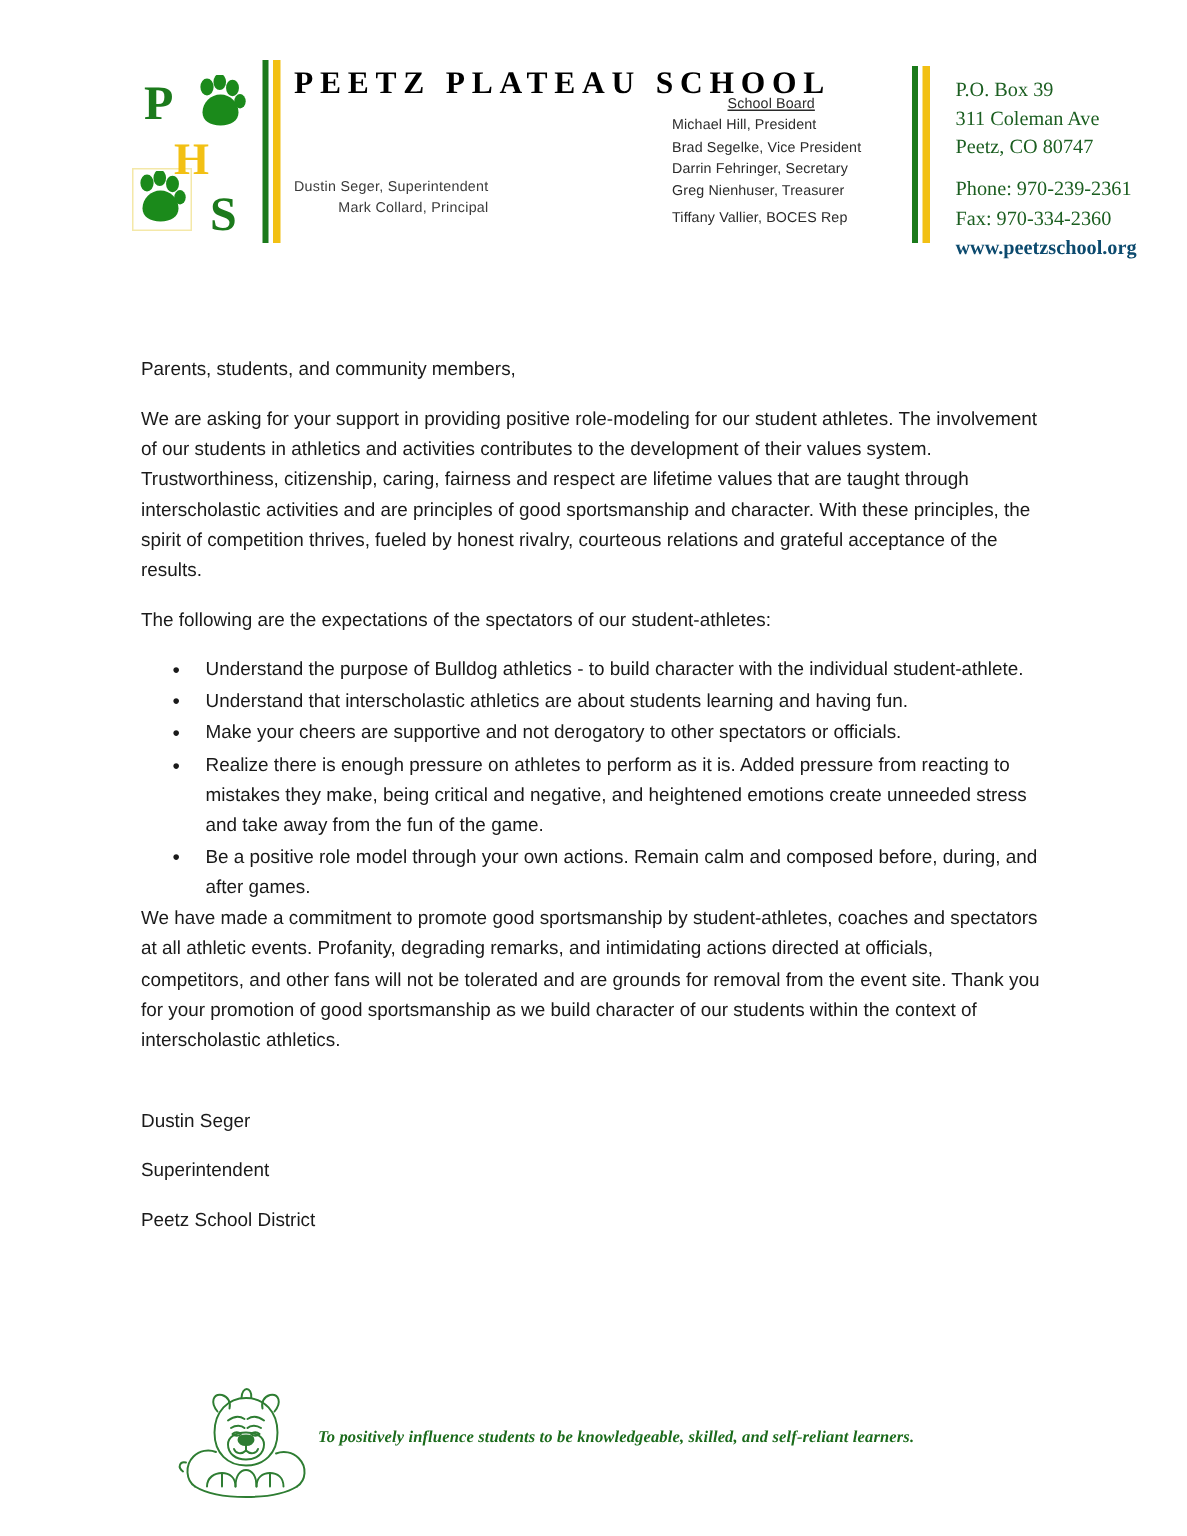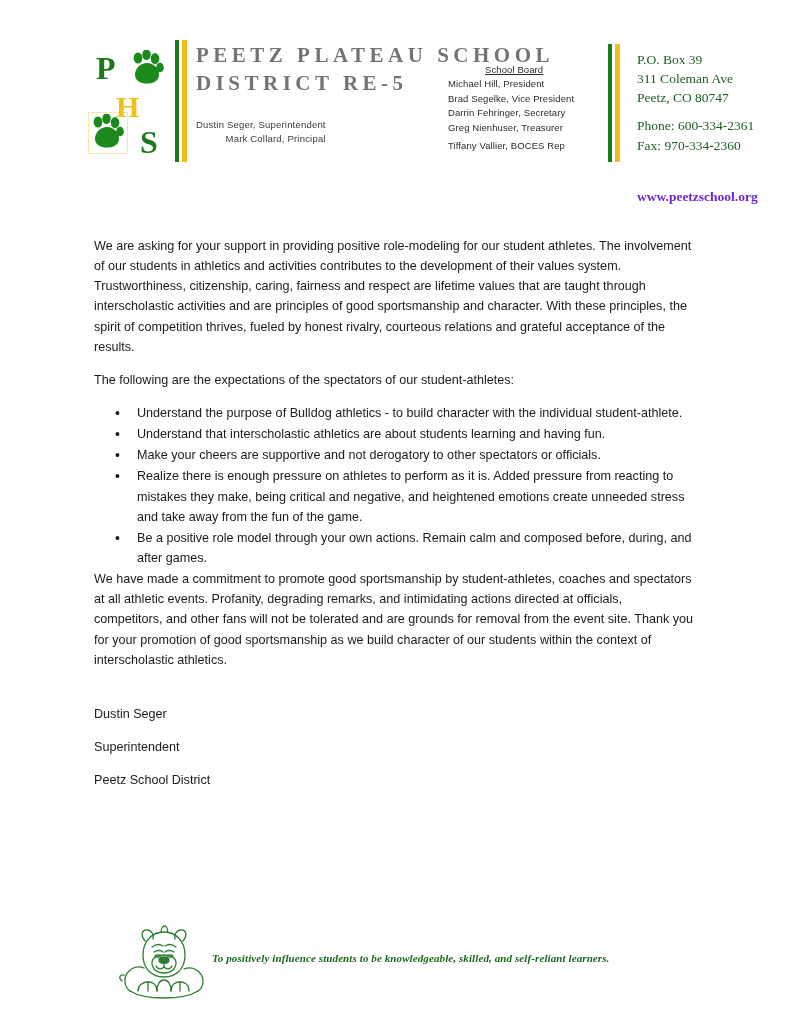--- a/index.html
+++ b/index.html
@@ -66,21 +66,21 @@
   .bar-gold  { width: 5px; background: #f2c014; height: 100%; }
 
   
   .district-title {
     position: absolute;
     left: 196px; top: 42px;
     font-family: "Liberation Serif", serif;
     font-weight: bold;
     font-size: 21px;
     letter-spacing: 4.5px;
-    color: #737373;
+    color: #000000;
     line-height: 1.32;
     white-space: nowrap;
   }
 
   
   .admin-names {
     position: absolute;
     left: 196px; top: 118px;
     font-size: 9.5px;
     color: #3a3a3a;
@@ -111,22 +111,21 @@
     left: 637px; top: 50px;
     font-family: "Liberation Serif", serif;
     font-size: 13.5px;
     color: #1b5e20;
     line-height: 1.42;
     white-space: nowrap;
   }
   .contact-gap { height: 9px; }
   .contact-url {
     font-weight: bold;
-    color: #6d28d9;
-    margin-top: 32px;
+    color: #0c4a6e;
   }
 
   
   .letter {
     position: absolute;
     left: 94px; top: 236px;
     width: 600px;
     font-size: 12.6px;
     line-height: 1.60;
     color: #1a1a1a;
@@ -218,21 +217,20 @@
     <span class="mono-letter mono-s">S</span>
   </div>
 
   <div class="bars bars-left">
     <div class="bar-green"></div>
     <div class="bar-gold"></div>
   </div>
 
   <div class="district-title">
     <div>PEETZ PLATEAU SCHOOL</div>
-    <div>DISTRICT RE-5</div>
   </div>
 
   <div class="admin-names">
     <div>Dustin Seger, Superintendent</div>
     <div>Mark Collard,  Principal</div>
   </div>
 
   <div class="board">
     <span class="board-heading">School Board</span>
     <div>Michael Hill, President</div>
@@ -246,29 +244,30 @@
   <div class="bars bars-right">
     <div class="bar-green"></div>
     <div class="bar-gold"></div>
   </div>
 
   <div class="contact">
     <div>P.O. Box 39</div>
     <div>311 Coleman Ave</div>
     <div>Peetz, CO 80747</div>
     <div class="contact-gap"></div>
-    <div>Phone: 600-334-2361</div>
+    <div>Phone: 970-239-2361</div>
     <div>Fax: 970-334-2360</div>
     <div class="contact-url">www.peetzschool.org</div>
   </div>
 
 </div>
 
 <div class="letter">
 
+  <p>Parents, students, and community members,</p>
 
   <p>We are asking for your support in providing positive role-modeling for our student athletes. The involvement of our students in athletics and activities contributes to the development of their values system. Trustworthiness, citizenship, caring, fairness and respect are lifetime values that are taught through interscholastic activities and are principles of good sportsmanship and character.  With these principles, the spirit of competition thrives, fueled by honest rivalry, courteous relations and grateful acceptance of the results.</p>
 
   <p>The following are the expectations of the spectators of our student-athletes:</p>
 
   <ul class="expectations">
     <li>Understand the purpose of Bulldog athletics - to build character with the individual student-athlete.</li>
     <li>Understand that interscholastic athletics are about students learning and having fun.</li>
     <li> Make your cheers are supportive and not derogatory to other spectators or officials.</li>
     <li>Realize there is enough pressure on athletes to perform as it is. Added pressure from reacting to mistakes they make, being critical and negative, and heightened emotions create unneeded stress and take away from the fun of the game.</li>

